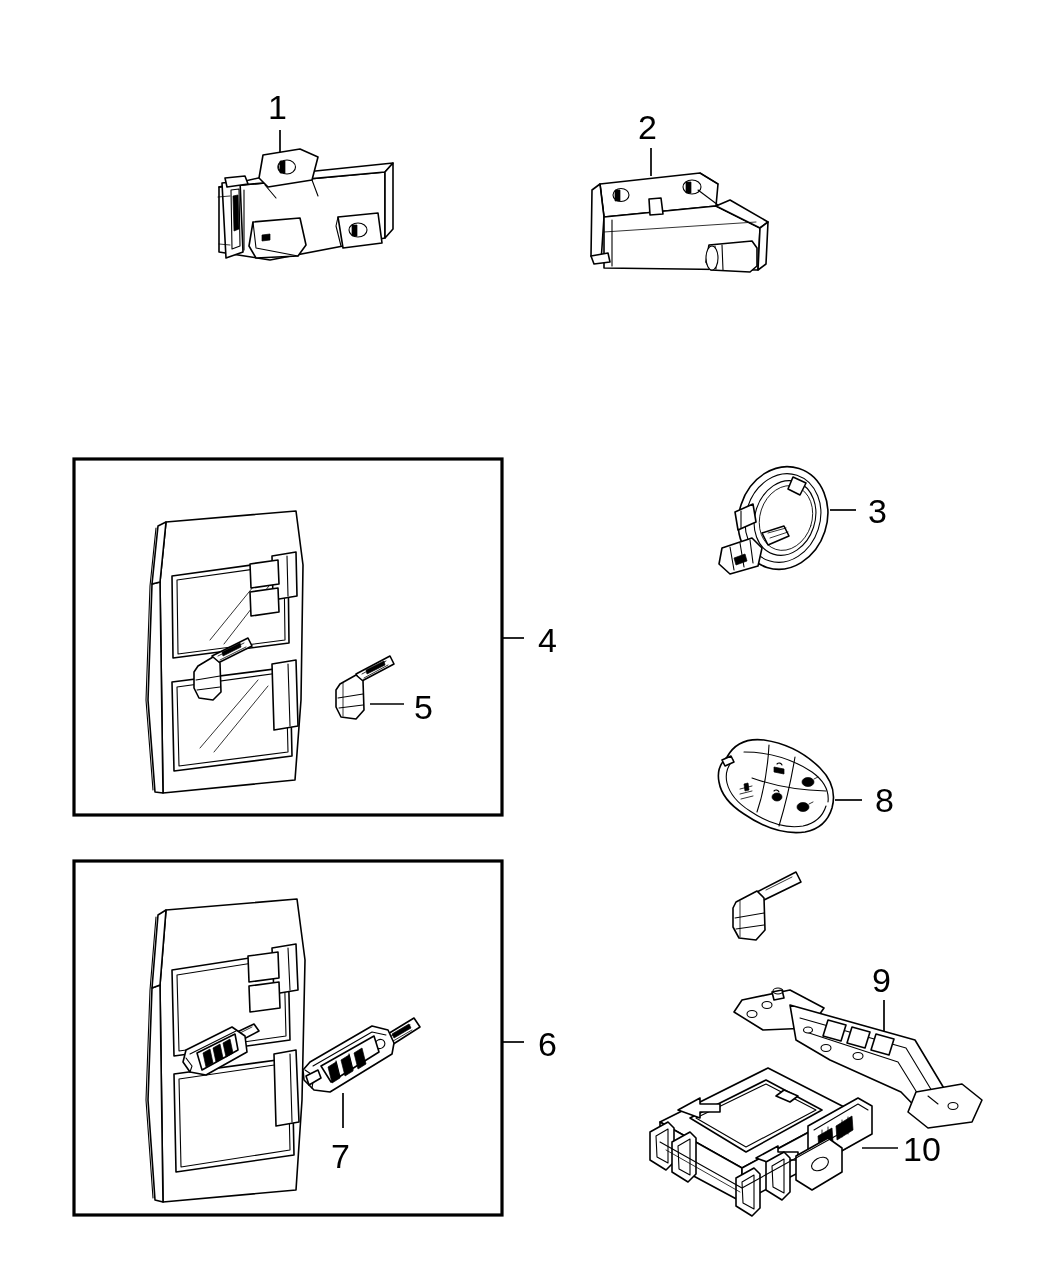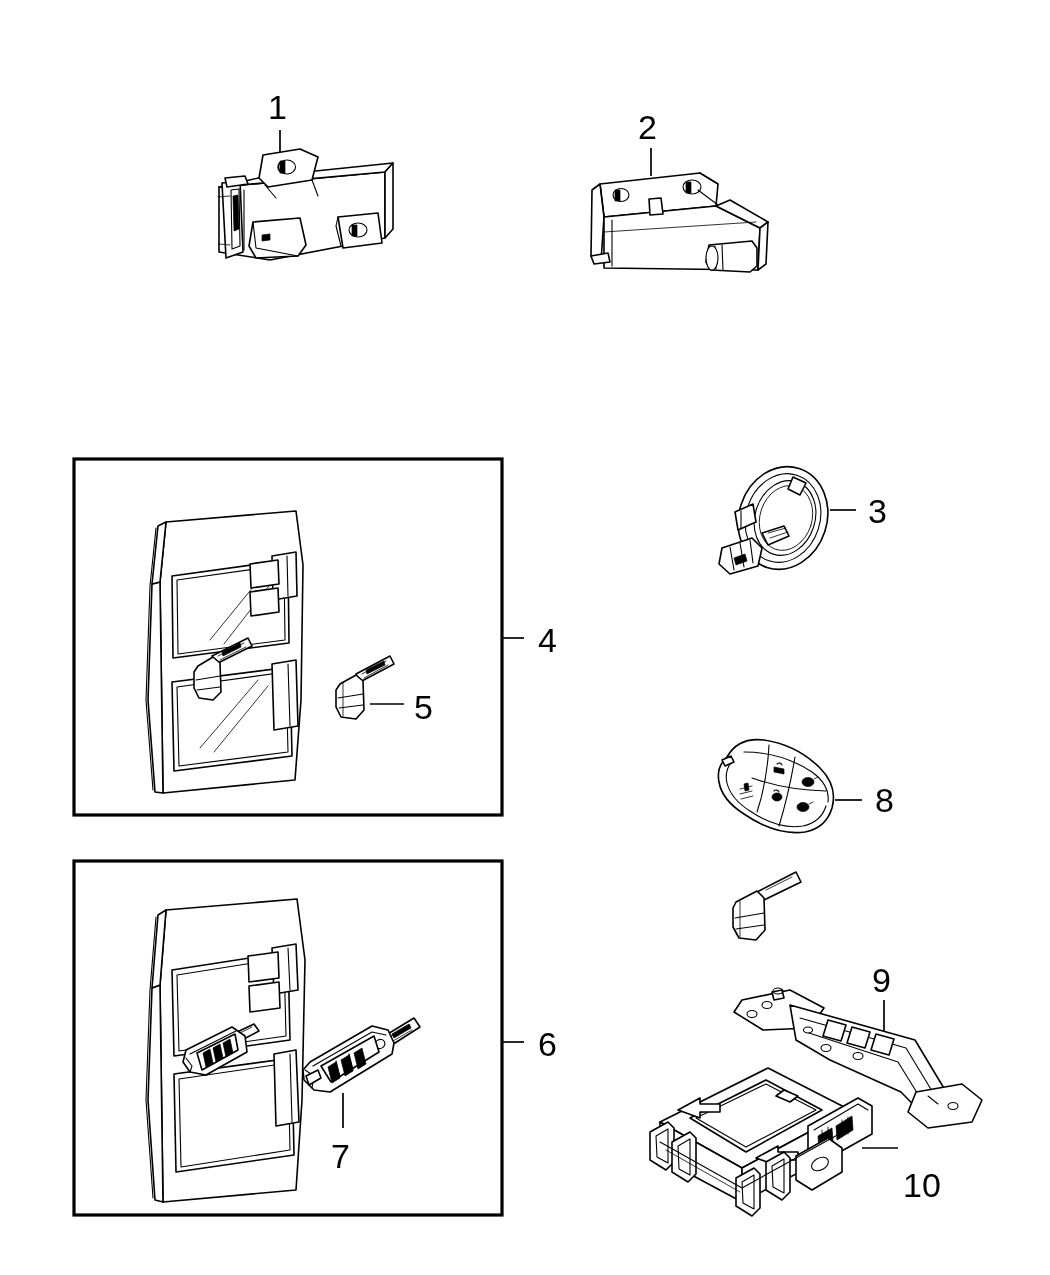--- a/index.html
+++ b/index.html
@@ -377,15 +377,15 @@
 
   <div class="callout-num" style="left:268px; top:90px;">1</div>
   <div class="callout-num" style="left:638px; top:110px;">2</div>
   <div class="callout-num" style="left:868px; top:494px;">3</div>
   <div class="callout-num" style="left:538px; top:623px;">4</div>
   <div class="callout-num" style="left:414px; top:690px;">5</div>
   <div class="callout-num" style="left:538px; top:1027px;">6</div>
   <div class="callout-num" style="left:331px; top:1139px;">7</div>
   <div class="callout-num" style="left:875px; top:783px;">8</div>
   <div class="callout-num" style="left:872px; top:963px;">9</div>
-  <div class="callout-num" style="left:903px; top:1168px;">10</div>
+  <div class="callout-num" style="left:903px; top:1132px;">10</div>
 
 </div>
 
 </body></html>

